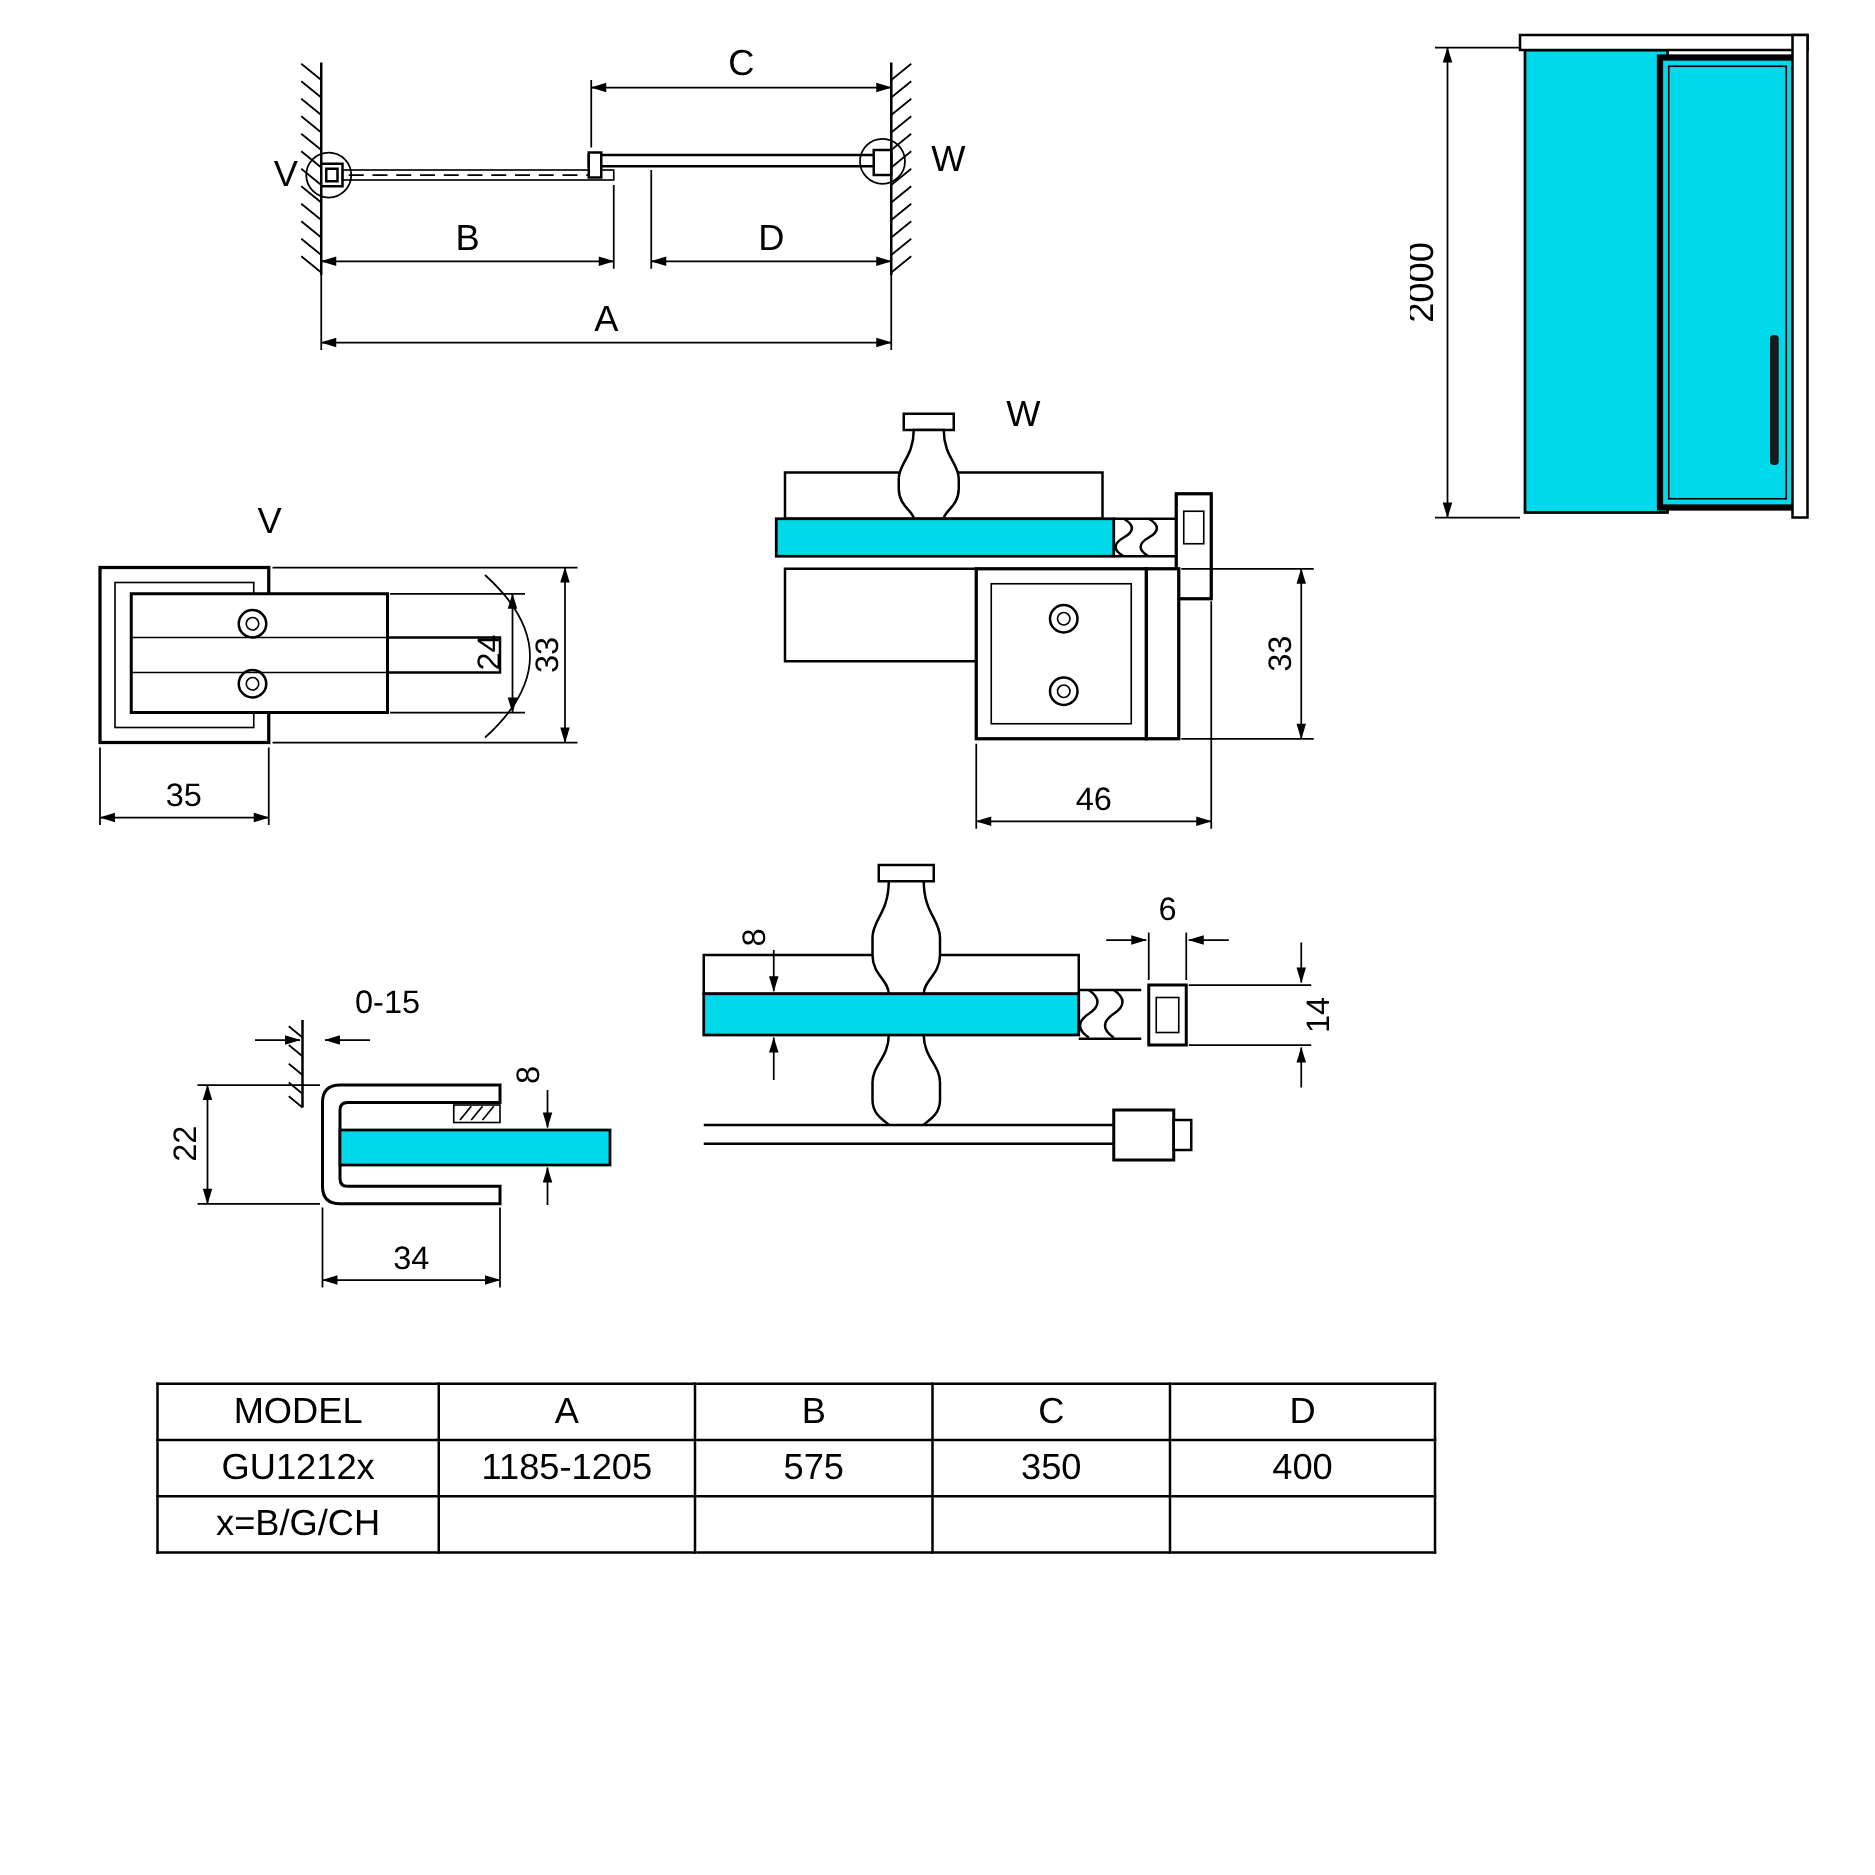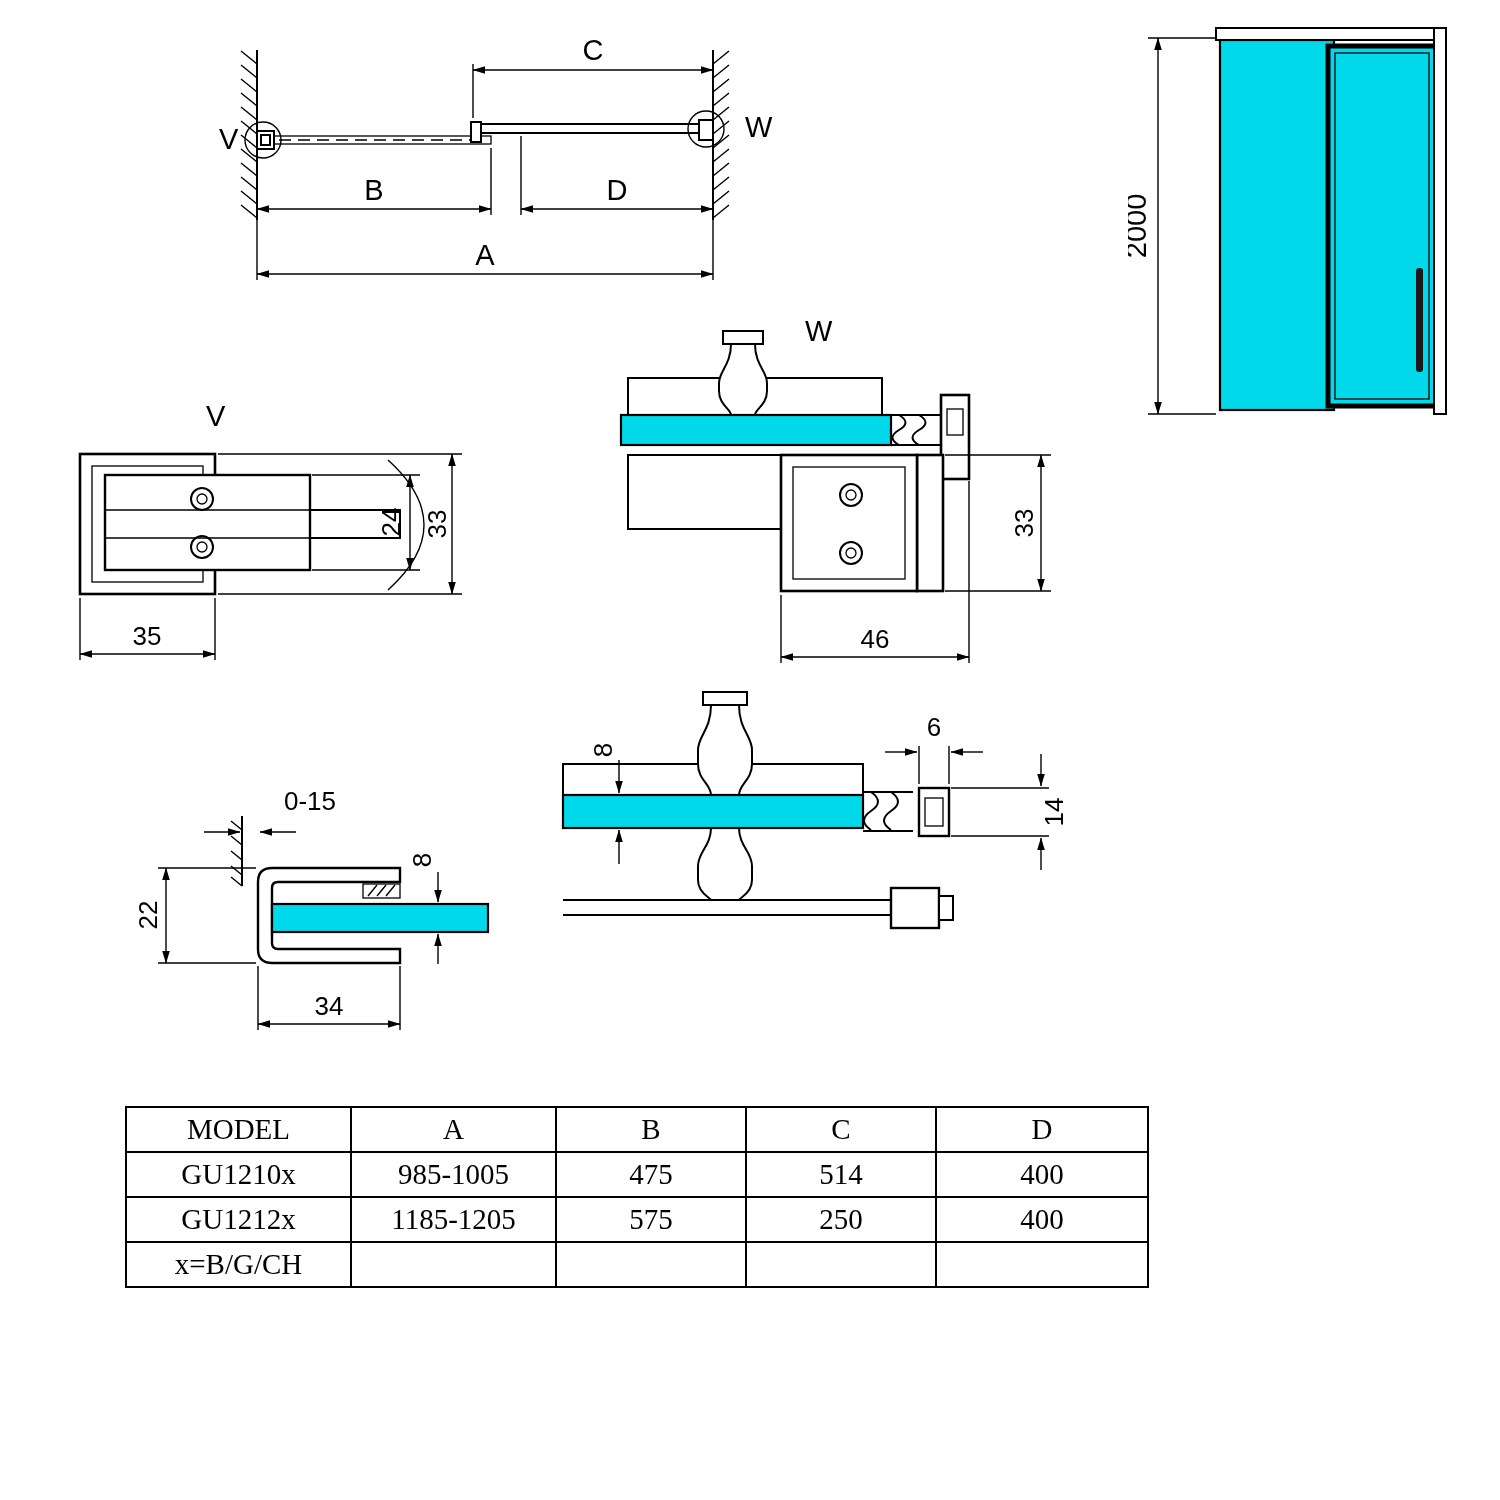--- a/index.html
+++ b/index.html
@@ -9,21 +9,21 @@
   svg.abs { position:absolute; }
   .fw  { fill:#fff; stroke:#000; stroke-width:2; }
   .ln  { stroke:#000; fill:none; stroke-width:2; }
   .ln1 { stroke:#000; fill:none; stroke-width:1.3; }
   .glass { fill:var(--glass,#00d9ea); stroke:#000; stroke-width:2.2; }
   .dim { stroke:#000; stroke-width:1.4; fill:none; }
   .dimtxt { font:26px "Liberation Sans", sans-serif; fill:#000; }
   .lbl { font:29px "Liberation Sans", sans-serif; fill:#000; }
   table.spec { position:absolute; left:125px; top:1106px; border-collapse:collapse; table-layout:fixed; }
   .spec th, .spec td { border:2.4px solid #000; height:45px; text-align:center; vertical-align:middle;
-      font-weight:400; font-size:29px; padding:0; font-family:Liberation Serif, serif; color:#000; background:#fff; }
+      font-weight:400; font-size:29px; padding:0; font-family:Liberation Sans, sans-serif; color:#000; background:#fff; }
 </style>
 </head>
 <body>
 
 <div class="stage">
 
   <svg class="abs" style="left:205px;top:28px" width="580" height="272" viewBox="0 0 580 272">
     <defs>
       <marker id="arr1" markerWidth="15" markerHeight="12" refX="13" refY="5" orient="auto-start-reverse" markerUnits="userSpaceOnUse">
         <path d="M13.5,5 L1,1.2 L1,8.8 Z" fill="#000"></path>
@@ -289,31 +289,24 @@
       <tr>
         <th>MODEL</th>
         <th>A</th>
         <th>B</th>
         <th>C</th>
         <th>D</th>
       </tr>
     </thead>
     <tbody>
       <tr>
-        <td>GU1210x</td>
-        <td>985-1005</td>
-        <td>475</td>
-        <td>514</td>
-        <td>400</td>
-      </tr>
-      <tr>
         <td>GU1212x</td>
         <td>1185-1205</td>
         <td>575</td>
-        <td>250</td>
+        <td>350</td>
         <td>400</td>
       </tr>
       <tr>
         <td>x=B/G/CH</td>
         <td></td>
         <td></td>
         <td></td>
         <td></td>
       </tr>
     </tbody>

